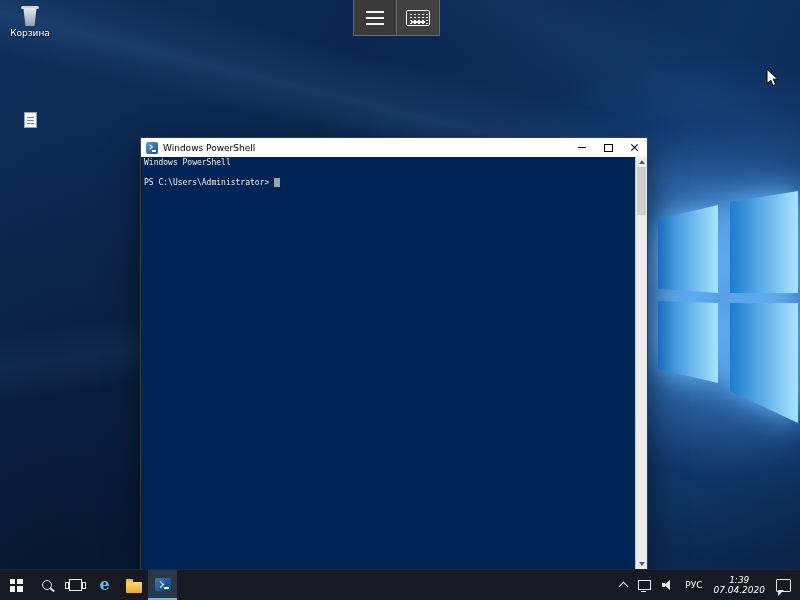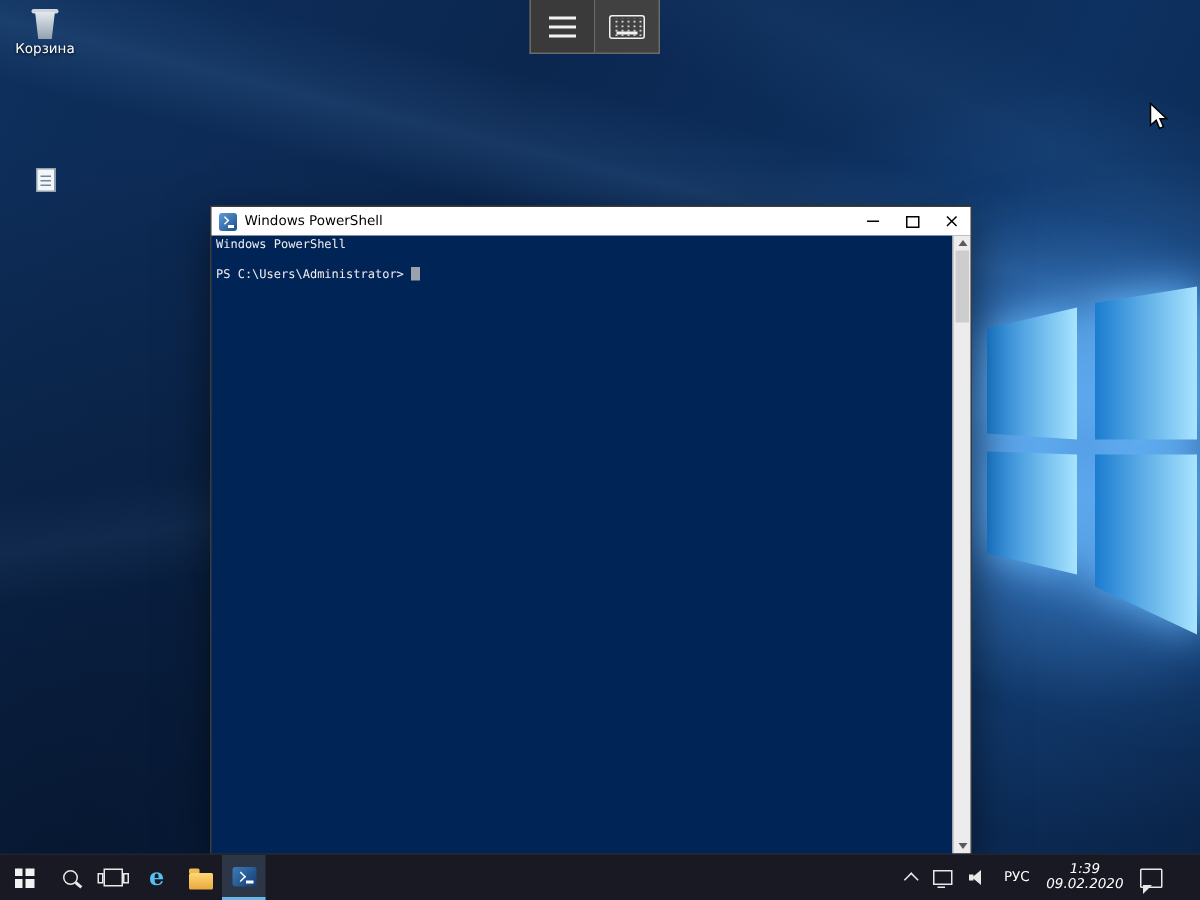--- a/index.html
+++ b/index.html
@@ -98,21 +98,21 @@
   .tview::before{content:"";position:absolute;left:-5px;top:2px;width:2px;height:5px;border:1px solid #e8e8e8;}
   .tview::after{content:"";position:absolute;right:-5px;top:2px;width:2px;height:5px;border:1px solid #e8e8e8;}
   .ie-e{color:#55c0f2;font-size:16px;font-weight:bold;line-height:16px;font-family:"DejaVu Serif",serif;}
   .folder{width:16px;height:11px;background:linear-gradient(180deg,#ffd875,#e9a83f);border-radius:1px;position:relative;margin-top:4px;}
   .folder::before{content:"";position:absolute;top:-3px;left:0;width:7px;height:3px;background:#eebb55;border-radius:1px 1px 0 0;}
   .psico{width:16px;height:13px;border-radius:2px;background:linear-gradient(135deg,#3f7cb8,#123d73);position:relative;}
   .psico .chev{position:absolute;left:3px;top:4px;width:4px;height:4px;
     border-top:1.6px solid #fff;border-right:1.6px solid #fff;transform:rotate(45deg);}
   .psico .us{position:absolute;right:2px;bottom:2px;width:5px;height:1.6px;background:#fff;}
 
-  .tray{margin-left:auto;display:flex;align-items:center;gap:11px;padding-right:21px;}
+  .tray{margin-left:auto;display:flex;align-items:center;gap:11px;padding-right:5px;}
   .chev-up{width:6px;height:6px;border-top:1.5px solid #e8e8e8;border-right:1.5px solid #e8e8e8;
     transform:rotate(-45deg);margin-top:3px;}
   .netico{width:11px;height:8px;border:1.2px solid #e8e8e8;position:relative;}
   .netico::after{content:"";position:absolute;left:2px;bottom:-3px;width:5px;height:1.2px;background:#e8e8e8;}
   .volico{position:relative;width:12px;height:10px;}
   .volico .sq{position:absolute;left:0;top:3px;width:3px;height:4px;background:#e8e8e8;}
   .volico .tri{position:absolute;left:2px;top:0;width:0;height:0;
     border-top:5px solid transparent;border-bottom:5px solid transparent;border-right:6px solid #e8e8e8;}
   .lang{font-size:9px;color:#fff;}
   .clock{font-size:9px;color:#fff;text-align:center;line-height:10px;font-style:italic;}
@@ -242,21 +242,21 @@
     <div class="tray">
       <div class="chev-up"></div>
       <div class="netico"></div>
       <div class="volico">
         <span class="sq"></span>
           <span class="tri"></span>
       </div>
       <div class="lang">РУС</div>
       <div class="clock">
         <div>1:39</div>
-        <div>09.02.2020</div>
+        <div>07.04.2020</div>
       </div>
       <div class="acico"></div>
     </div>
   </div>
 
   <svg class="cursor-arrow" width="13" height="19" viewBox="0 0 13 19">
     <polygon points="1,1 1,15.5 4.8,12.2 7,17.6 9.6,16.4 7.3,11.2 11.8,11.2" fill="#ffffff" stroke="#000000" stroke-width="1"></polygon>
   </svg>
 
 </div>

